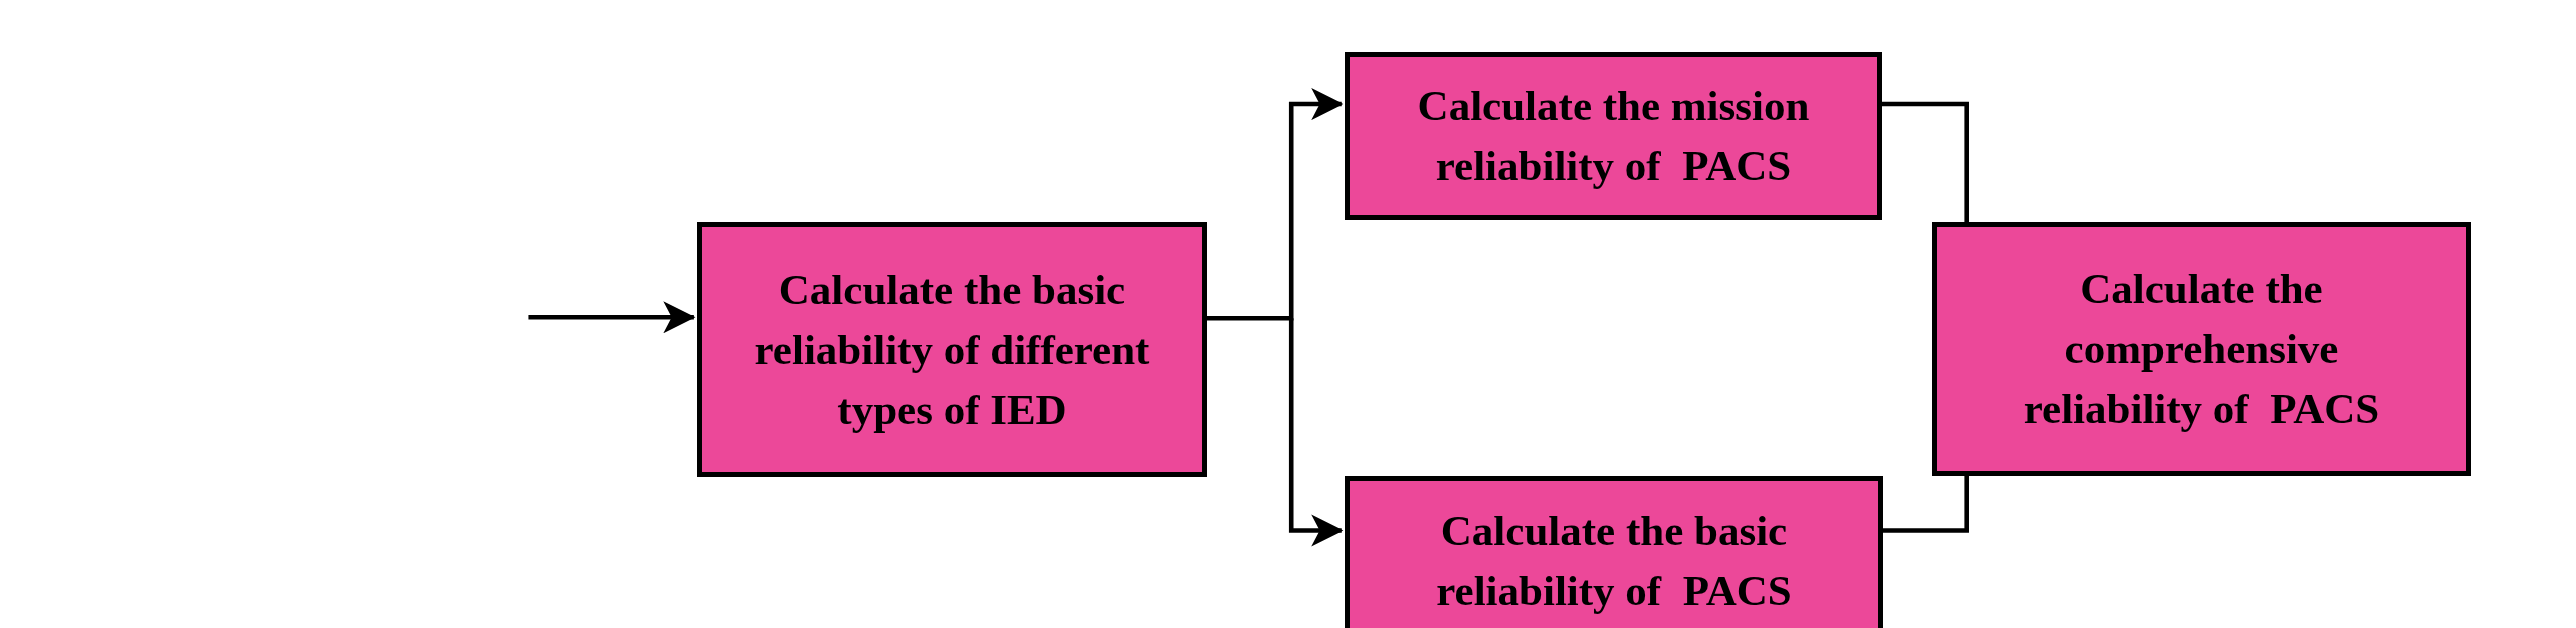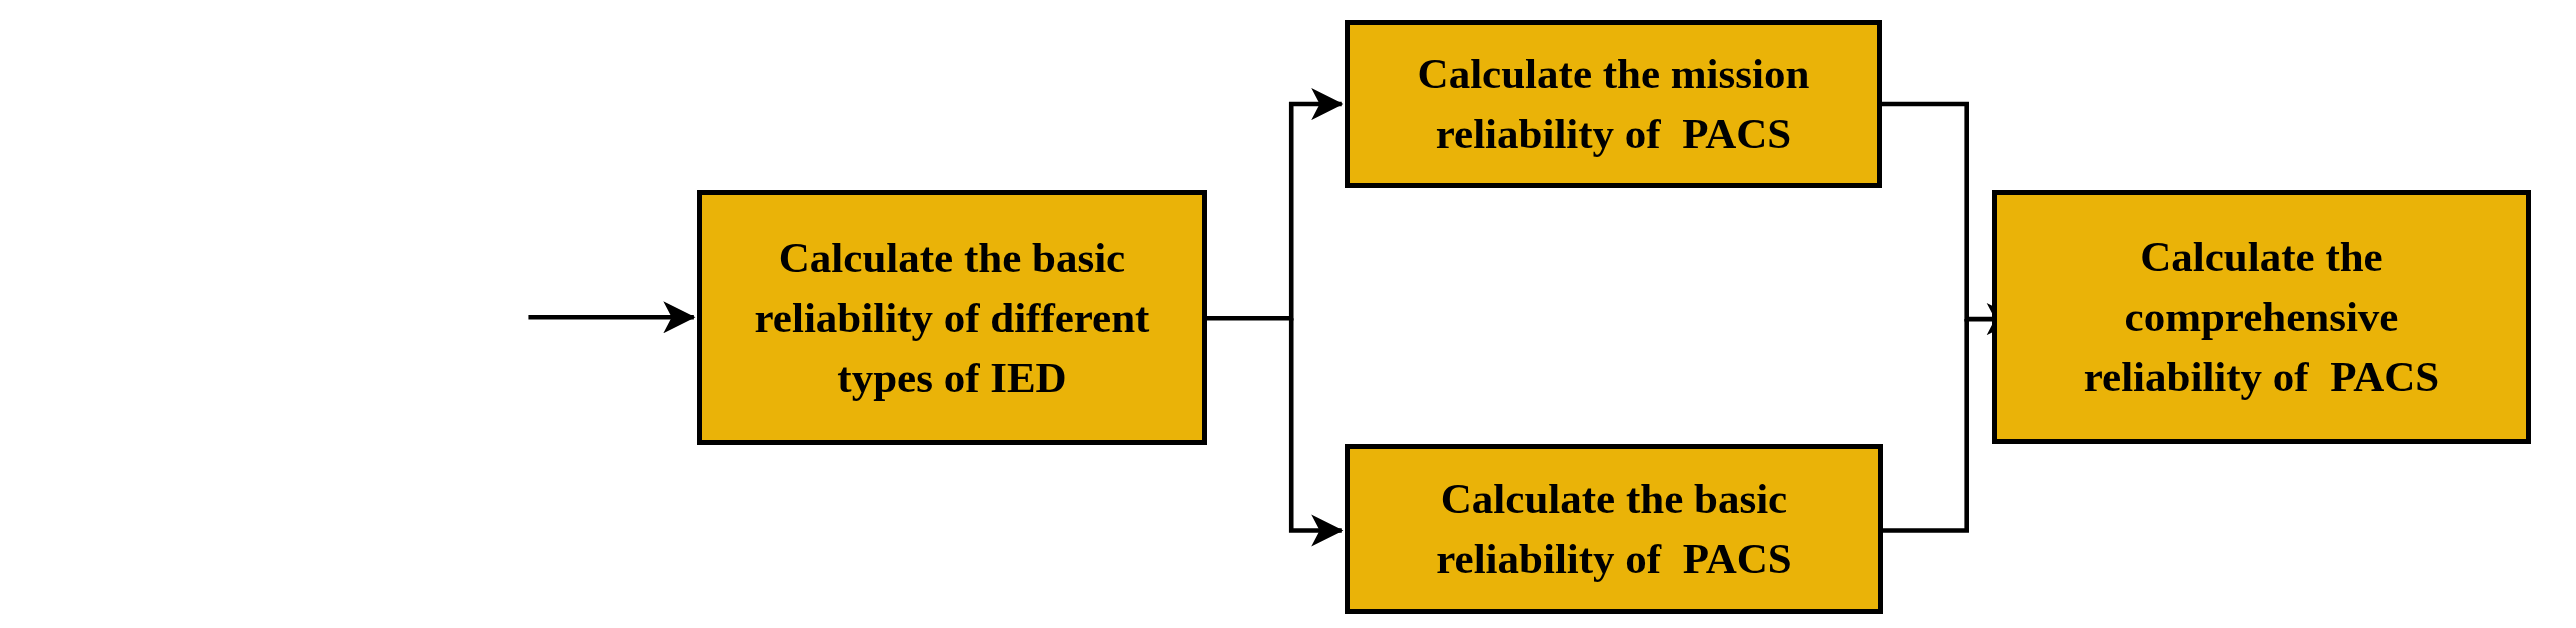--- a/index.html
+++ b/index.html
@@ -12,39 +12,40 @@
     font-family: "Liberation Serif", serif;
   }
   .connector-layer {
     position: absolute;
     left: 0; top: 0;
     width: 2576px; height: 629px;
   }
   .node {
     position: absolute;
     box-sizing: border-box;
-    background: #eab308;
+    background: #ec4899;
     border: 5.5px solid #000000;
     display: flex;
     align-items: center;
     justify-content: center;
+    margin-top: 32px;
   }
   .node-label {
     font-weight: bold;
     font-size: 43px;
     line-height: 60px;
     color: #000000;
     text-align: center;
     white-space: pre;
   }
   .node-pcba          { left: 22px;   top: 190px; width: 506px; height: 249px; }
   .node-ied           { left: 697px;  top: 190px; width: 510px; height: 255px; }
   .node-mission       { left: 1345px; top: 20px;  width: 537px; height: 168px; }
   .node-basic-pacs    { left: 1345px; top: 444px; width: 538px; height: 170px; }
-  .node-comprehensive { left: 1992px; top: 190px; width: 539px; height: 254px; }
+  .node-comprehensive { left: 1932px; top: 190px; width: 539px; height: 254px; }
 </style>
 </head>
 <body>
 
 <div class="canvas">
 
   <svg class="connector-layer" width="2576" height="629" viewBox="0 0 2803 684" xmlns="http://www.w3.org/2000/svg">
     <defs>
       <marker id="arrow" viewBox="0 0 10 10" refX="9.5" refY="5" markerWidth="8.5" markerHeight="7" orient="auto" markerUnits="strokeWidth">
         <path d="M0 0 L10 5 L0 10 L2.6 5 Z" fill="#000000"></path>

